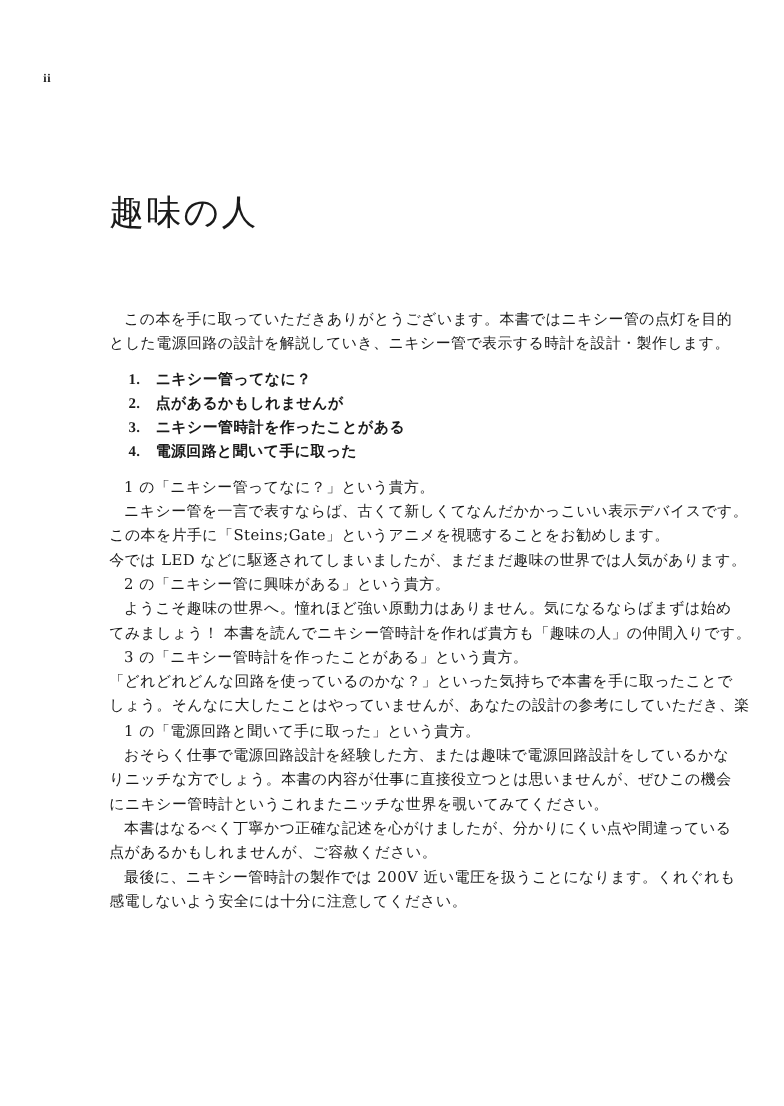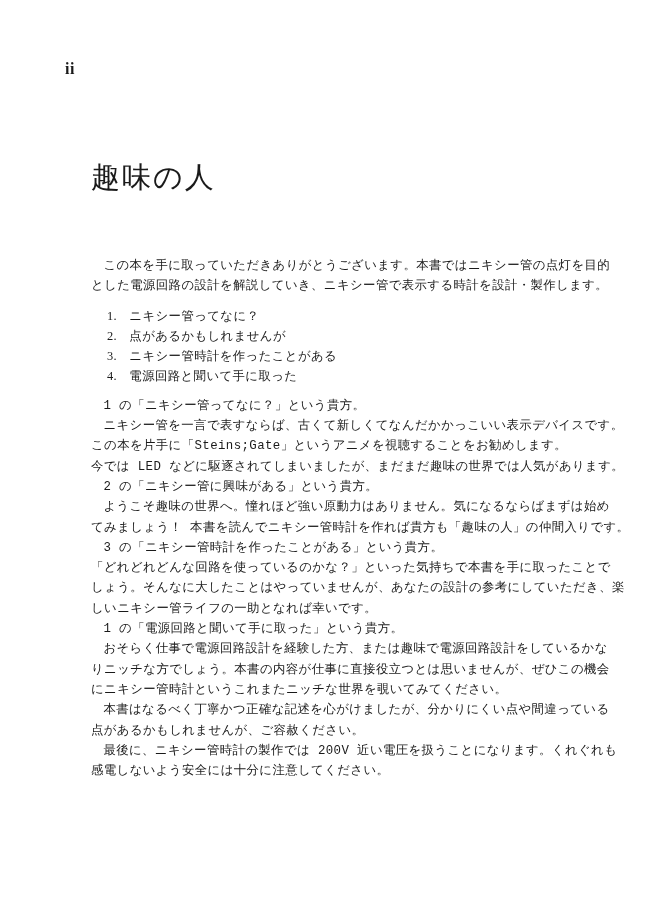--- a/index.html
+++ b/index.html
@@ -10,25 +10,25 @@
     body {
       width: 653px;
       height: 922px;
       position: relative;
       overflow: hidden;
       color: #1a1a1a;
       font-family: "DejaVu Serif", "Liberation Serif", serif;
     }
     .page-number {
       position: absolute;
-      left: 65px;
+      left: 36px;
       top: 60px;
       font-family: "Liberation Serif", "DejaVu Serif", serif;
       font-weight: bold;
-      font-size: 16px;
+      font-size: 10px;
       letter-spacing: 0.5px;
     }
     .chapter-title {
       position: absolute;
       left: 91px;
       top: 158px;
       font-family: "DejaVu Sans", "Liberation Sans", sans-serif;
       font-size: 29px;
       letter-spacing: 2px;
       font-weight: normal;
@@ -49,33 +49,33 @@
       text-indent: 1em;
     }
     .para.noindent {
       text-indent: 0;
     }
     .line {
       display: block;
       white-space: nowrap;
       text-align: justify;
       text-align-last: justify;
-      font-family: Liberation Mono, monospace;
     }
     .line.last {
       text-align-last: left;
     }
     .list {
       list-style: none;
       margin: 9px 0 9px 0;
       padding: 0 0 0 16px;
     }
     .list li {
       line-height: 20.3px;
       white-space: nowrap;
+      font-weight: bold;
     }
     .list .num {
       display: inline-block;
       width: 18px;
       font-family: "Liberation Serif", "DejaVu Serif", serif;
     }
     .indent1 {
       padding-left: 1em;
     }
   </style>
@@ -122,21 +122,20 @@
   <div class="para noindent">
     <span class="line last indent1">2 の「ニキシー管に興味がある」という貴方。</span>
     <span class="line indent1">ようこそ趣味の世界へ。憧れほど強い原動力はありません。気になるならばまずは始め</span>
     <span class="line last">てみましょう！ 本書を読んでニキシー管時計を作れば貴方も「趣味の人」の仲間入りです。</span>
   </div>
 
   <div class="para noindent">
     <span class="line last indent1">3 の「ニキシー管時計を作ったことがある」という貴方。</span>
     <span class="line">「どれどれどんな回路を使っているのかな？」といった気持ちで本書を手に取ったことで</span>
     <span class="line">しょう。そんなに大したことはやっていませんが、あなたの設計の参考にしていただき、楽</span>
-    <span class="line last">しいニキシー管ライフの一助となれば幸いです。</span>
   </div>
 
   <div class="para noindent">
     <span class="line last indent1">1 の「電源回路と聞いて手に取った」という貴方。</span>
     <span class="line indent1">おそらく仕事で電源回路設計を経験した方、または趣味で電源回路設計をしているかな</span>
     <span class="line">りニッチな方でしょう。本書の内容が仕事に直接役立つとは思いませんが、ぜひこの機会</span>
     <span class="line last">にニキシー管時計というこれまたニッチな世界を覗いてみてください。</span>
   </div>
 
   <div class="para noindent">

